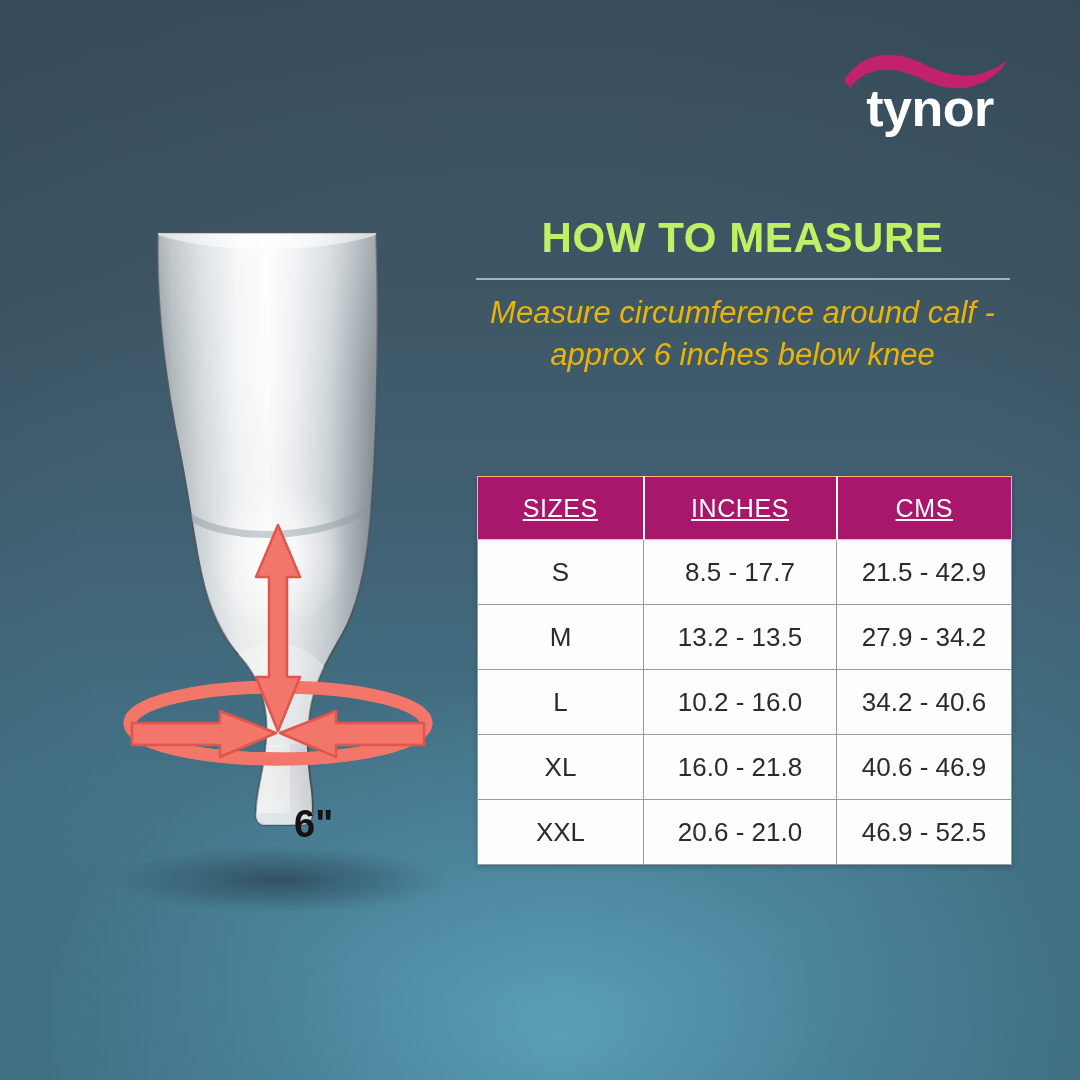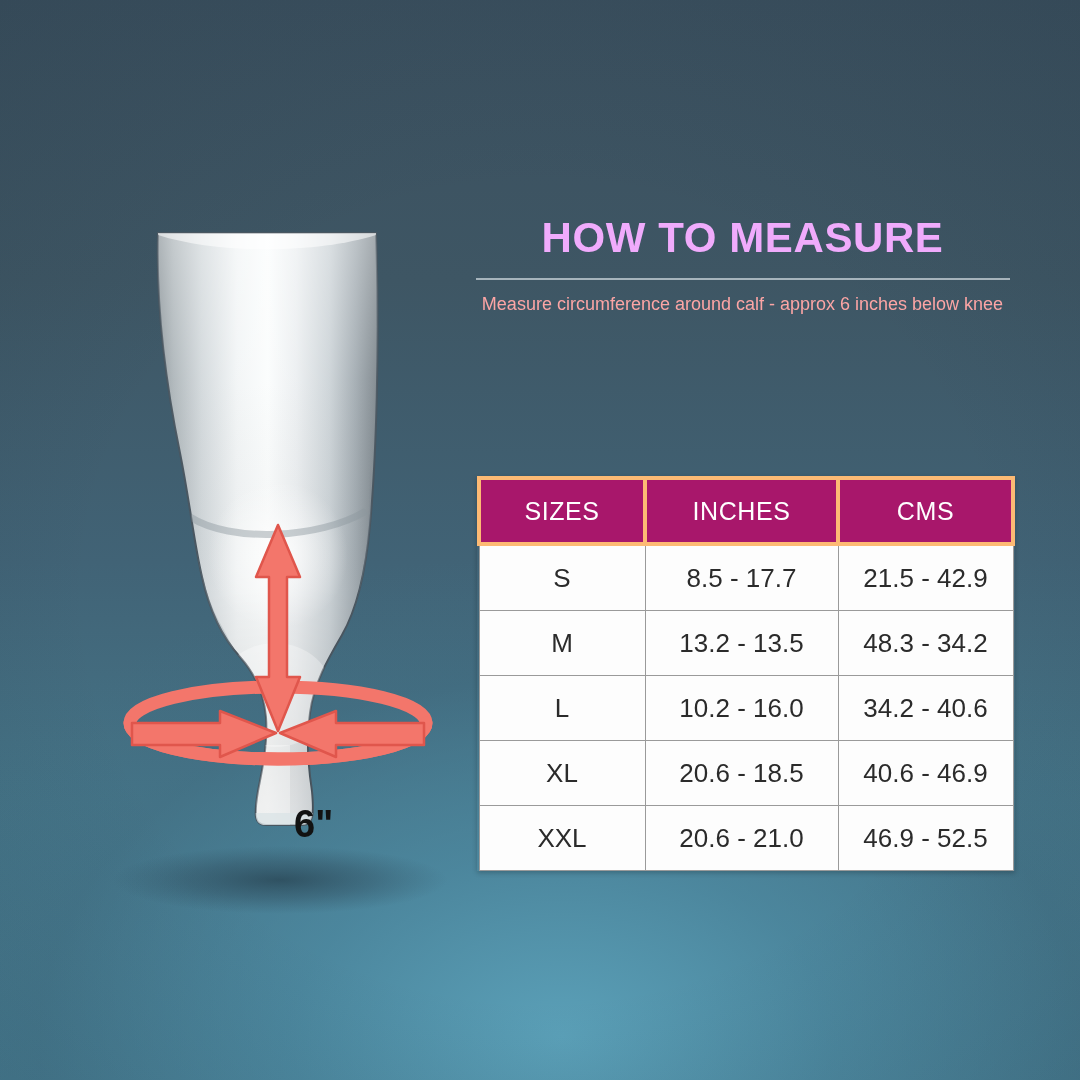--- a/index.html
+++ b/index.html
@@ -70,45 +70,46 @@
     font-family: "Liberation Sans", sans-serif;
   }
 
   
   .headline {
     position: absolute;
     left: 470px;
     top: 216px;
     width: 545px;
     text-align: center;
-    color: #f0abfc;
+    color: #bef264;
     font-size: 42px;
     font-weight: bold;
     letter-spacing: 0.6px;
     line-height: 1.05;
   }
   .rule {
     position: absolute;
     left: 476px;
     top: 278px;
     width: 534px;
     height: 2px;
     background: #b9c4cb;
     opacity: 0.85;
   }
   .subhead {
     position: absolute;
     left: 468px;
     top: 292px;
     width: 549px;
     text-align: center;
-    color: #fca5a5;
-    font-size: 18px;
+    color: #eab308;
+    font-size: 31px;
     font-weight: normal;
     line-height: 1.35;
+    font-style: italic;
   }
 
   
   .size-table {
     position: absolute;
     left: 477px;
     top: 476px;
     width: 534px;
     border-collapse: collapse;
     table-layout: fixed;
@@ -118,23 +119,24 @@
   .size-table col.c-in   { width: 193px; }
   .size-table col.c-cm   { width: 175px; }
 
   .size-table th {
     background: #a8176b;
     color: #ffffff;
     font-size: 25px;
     font-weight: normal;
     letter-spacing: 0.6px;
     height: 60px;
-    border: 4px solid #fdba74;
+    border: 1px solid #fdba74;
     text-align: center;
     vertical-align: middle;
+    text-decoration: underline;
   }
   .size-table th + th { border-left: 2px solid #ffffff; }
 
   .size-table td {
     background: #fdfdfd;
     color: #2b2b2b;
     font-size: 26px;
     height: 62px;
     border: 1px solid #9a9a9a;
     text-align: center;
@@ -285,20 +287,30 @@
         <path d="M 210,508
                  L 266,486 L 266,498
                  L 354,498 L 354,520
                  L 266,520 L 266,532 Z"></path>
       </g>
     </svg>
 
     <div class="dim-label">6"</div>
   </div>
 
+  <div class="logo-wrap">
+    <svg class="logo-swoosh" viewBox="0 0 180 52" xmlns="http://www.w3.org/2000/svg">
+      <path d="M 4,36
+               C 22,8 52,4 84,20
+               C 112,34 138,38 168,16
+               C 150,44 116,52 84,36
+               C 56,22 28,20 10,44 Z" fill="#c1226b"></path>
+    </svg>
+    <div class="logo-word">tynor</div>
+  </div>
 
   <div class="headline">HOW TO MEASURE</div>
   <div class="rule"></div>
   <div class="subhead">Measure circumference around calf - approx 6 inches below knee</div>
 
   <table class="size-table">
     <colgroup>
       <col class="c-size">
         <col class="c-in">
         <col class="c-cm">
@@ -312,30 +324,30 @@
     </thead>
     <tbody>
       <tr>
         <td>S</td>
         <td>8.5 - 17.7</td>
         <td>21.5 - 42.9</td>
       </tr>
       <tr>
         <td>M</td>
         <td>13.2 - 13.5</td>
-        <td>48.3 - 34.2</td>
+        <td>27.9 - 34.2</td>
       </tr>
       <tr>
         <td>L</td>
         <td>10.2 - 16.0</td>
         <td>34.2 - 40.6</td>
       </tr>
       <tr>
         <td>XL</td>
-        <td>20.6 - 18.5</td>
+        <td>16.0 - 21.8</td>
         <td>40.6 - 46.9</td>
       </tr>
       <tr>
         <td>XXL</td>
         <td>20.6 - 21.0</td>
         <td>46.9 - 52.5</td>
       </tr>
     </tbody>
   </table>
 

